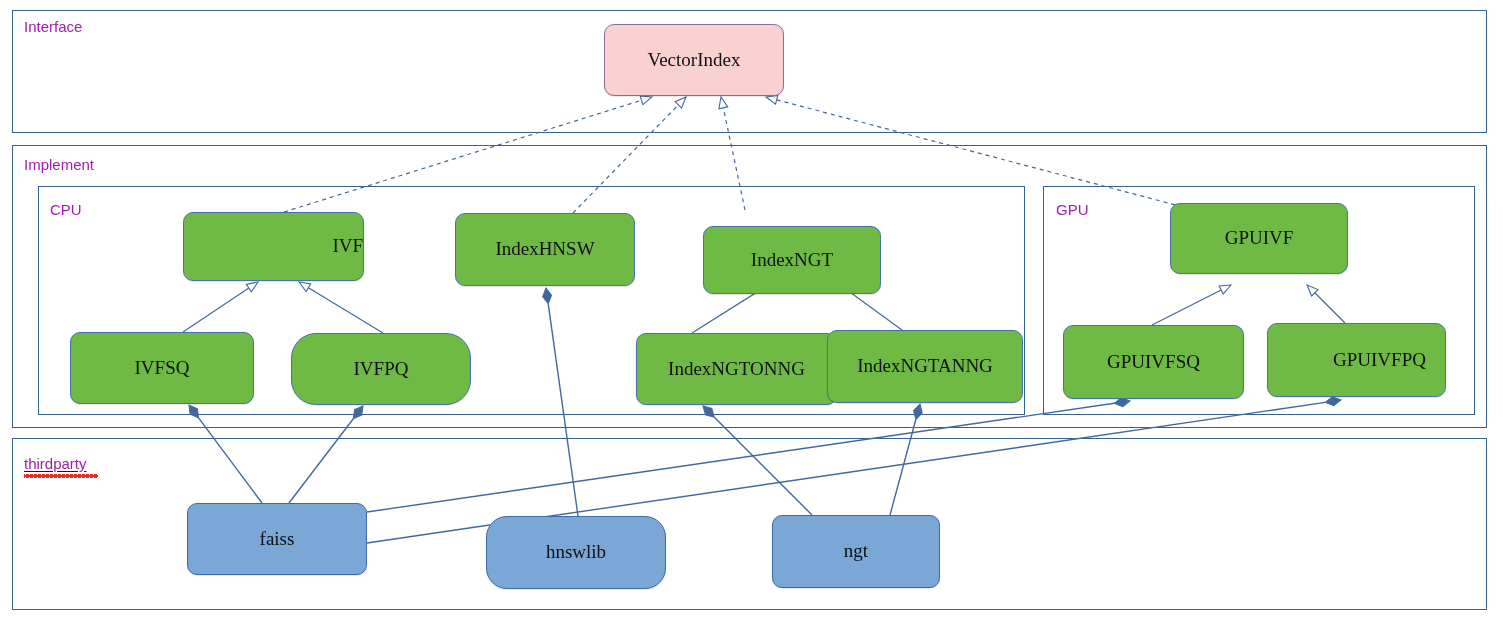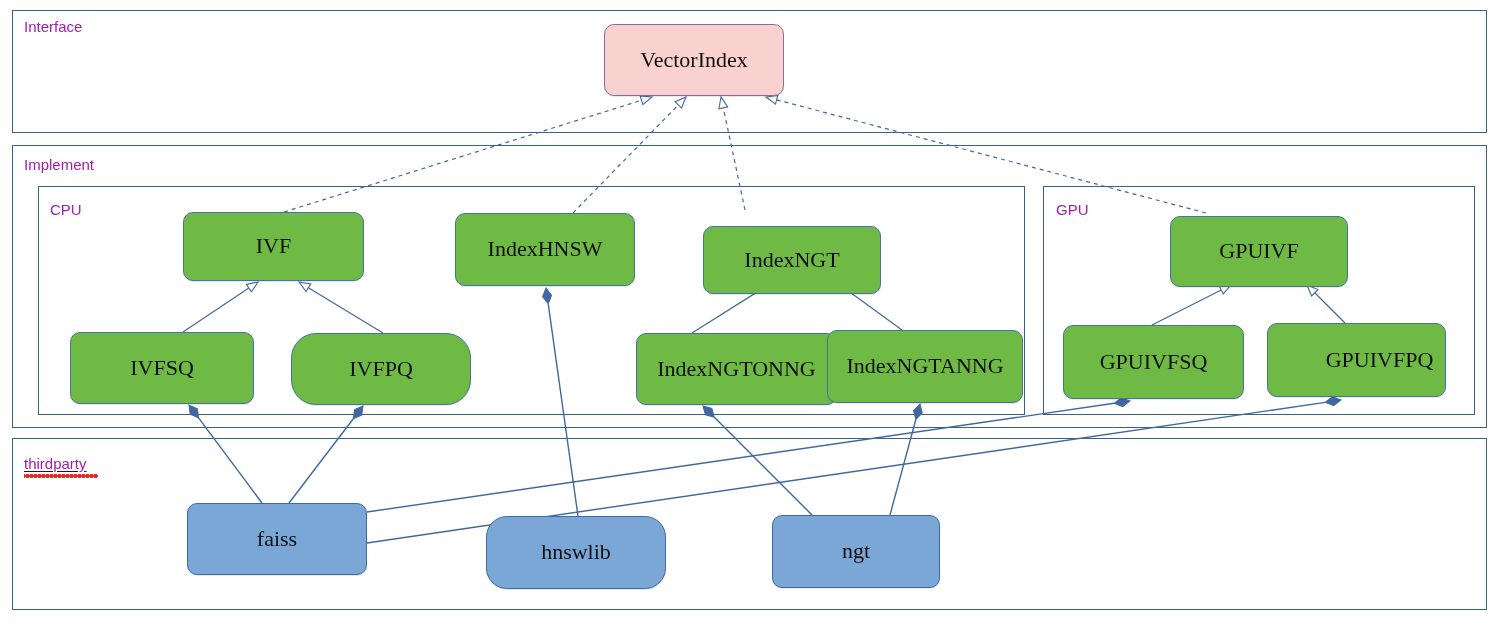--- a/index.html
+++ b/index.html
@@ -53,21 +53,21 @@
   }
   .node {
     position: absolute;
     box-sizing: border-box;
     border-radius: 10px;
     border: 1px solid #4573A7;
     display: flex;
     align-items: center;
     justify-content: center;
     font-family: "Liberation Serif", serif;
-    font-size: 22px;
+    font-size: 19px;
     color: #0f0f0f;
     text-align: center;
     line-height: 1.1;
     box-shadow: 0 1px 1px rgba(0,0,0,0.10);
   }
   .node.iface  { background: #F9D2D0; border-color: #8C6E9E; }
   .node.impl   { background: #6FBA45; border-color: #4573A7; }
   .node.third  { background: #7BA7D7; border-color: #3C6CA8; }
 </style>
 </head>
@@ -157,30 +157,30 @@
       <g>
         <line x1="890" y1="515" x2="915.8254555977156" y2="419.44581428845225" stroke="#41689E" stroke-width="1.4" stroke-linecap="butt"></line>
         <polygon points="0,0 -8,-4.5 -16,0 -8,4.5" fill="#41689E" stroke="#41689E" stroke-width="1" transform="translate(920,404) rotate(-74.87599269168945)"></polygon>
       </g>
     </svg>
 
   <div id="nodes">
       <div class="node iface" style="left: 604px; top: 24px; width: 180px; height: 72px;">
         <span>VectorIndex</span>
       </div>
-      <div class="node impl" style="left: 183px; top: 212px; width: 181px; height: 69px;">
+      <div class="node impl" style="left: 183px; top: 212px; width: 181px; height: 69px; justify-content: flex-end;">
         <span>IVF</span>
       </div>
       <div class="node impl" style="left: 455px; top: 213px; width: 180px; height: 73px;">
         <span>IndexHNSW</span>
       </div>
       <div class="node impl" style="left: 703px; top: 226px; width: 178px; height: 68px;">
         <span>IndexNGT</span>
       </div>
-      <div class="node impl" style="left: 1170px; top: 216px; width: 178px; height: 71px;">
+      <div class="node impl" style="left: 1170px; top: 203px; width: 178px; height: 71px;">
         <span>GPUIVF</span>
       </div>
       <div class="node impl" style="left: 70px; top: 332px; width: 184px; height: 72px;">
         <span>IVFSQ</span>
       </div>
       <div class="node impl" style="left: 291px; top: 333px; width: 180px; height: 72px; border-radius: 25px;">
         <span>IVFPQ</span>
       </div>
       <div class="node impl" style="left: 636px; top: 333px; width: 201px; height: 72px;">
         <span>IndexNGTONNG</span>

